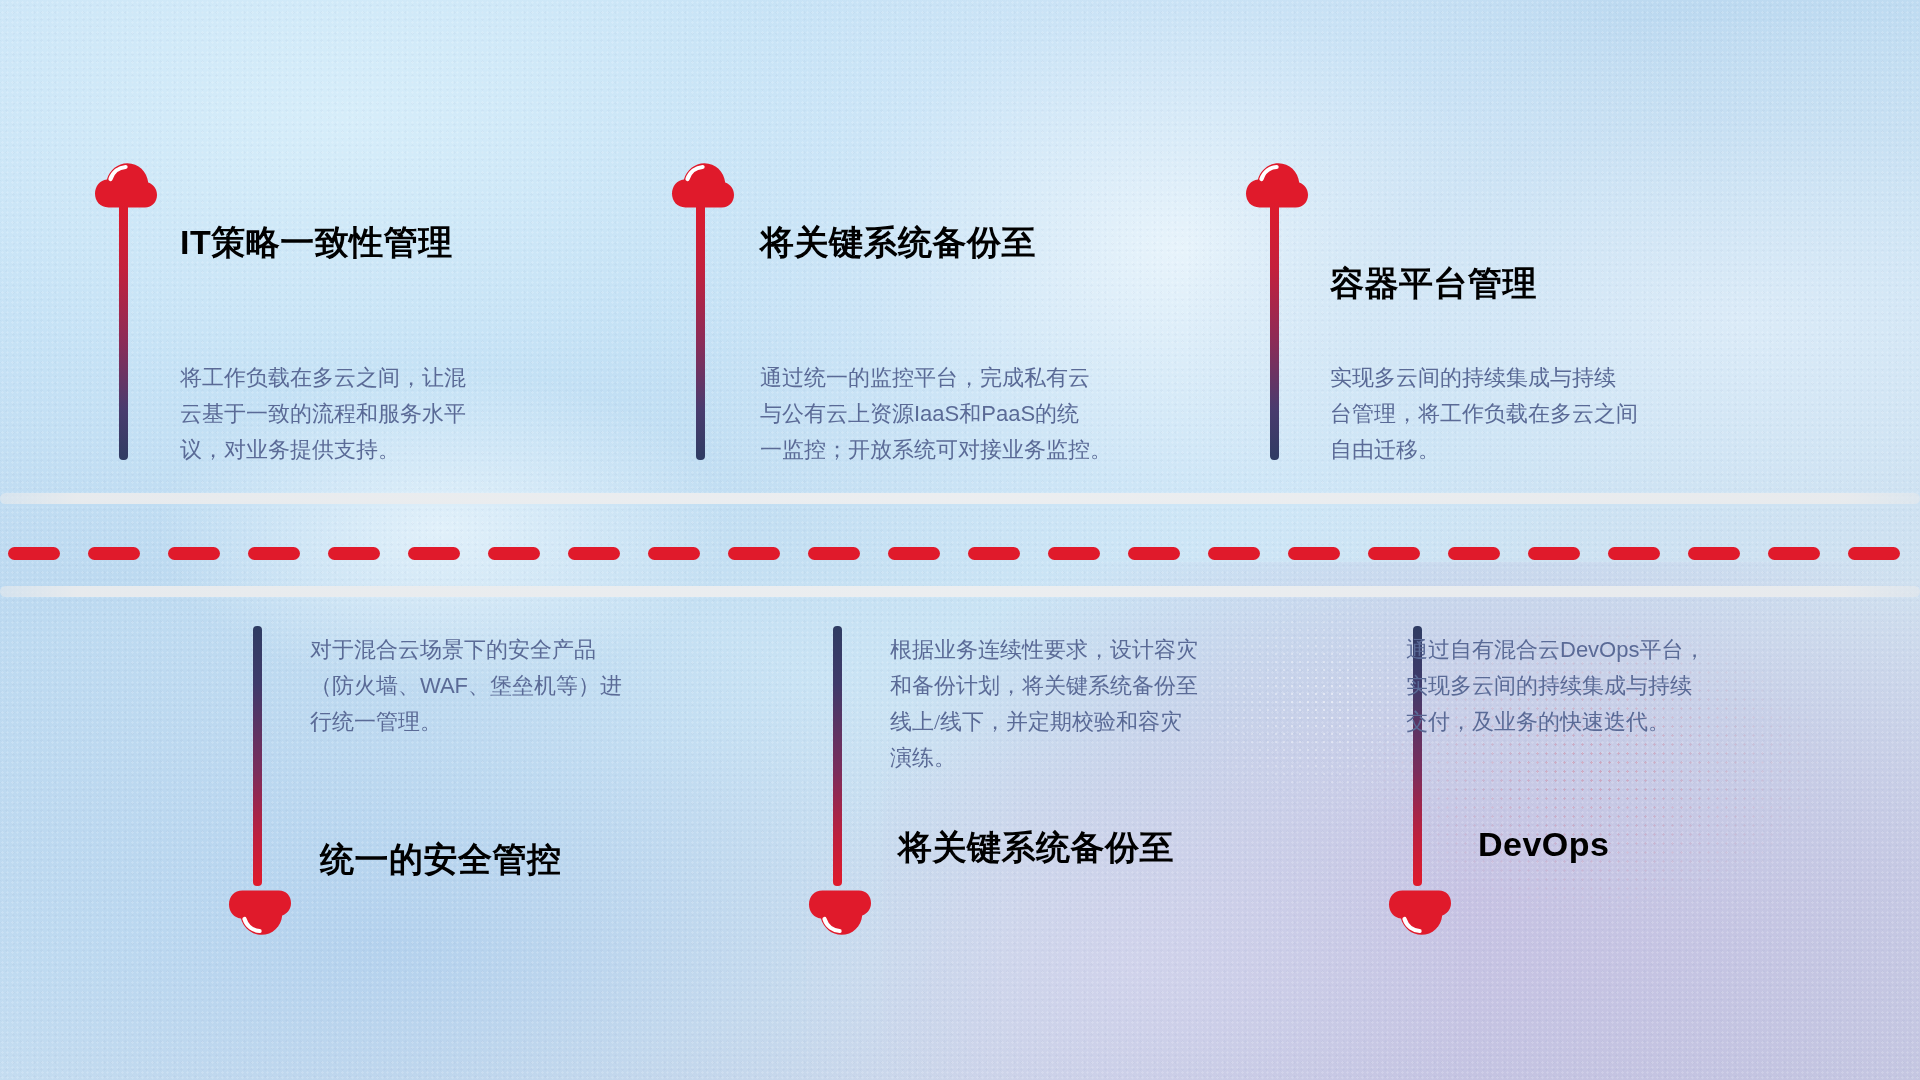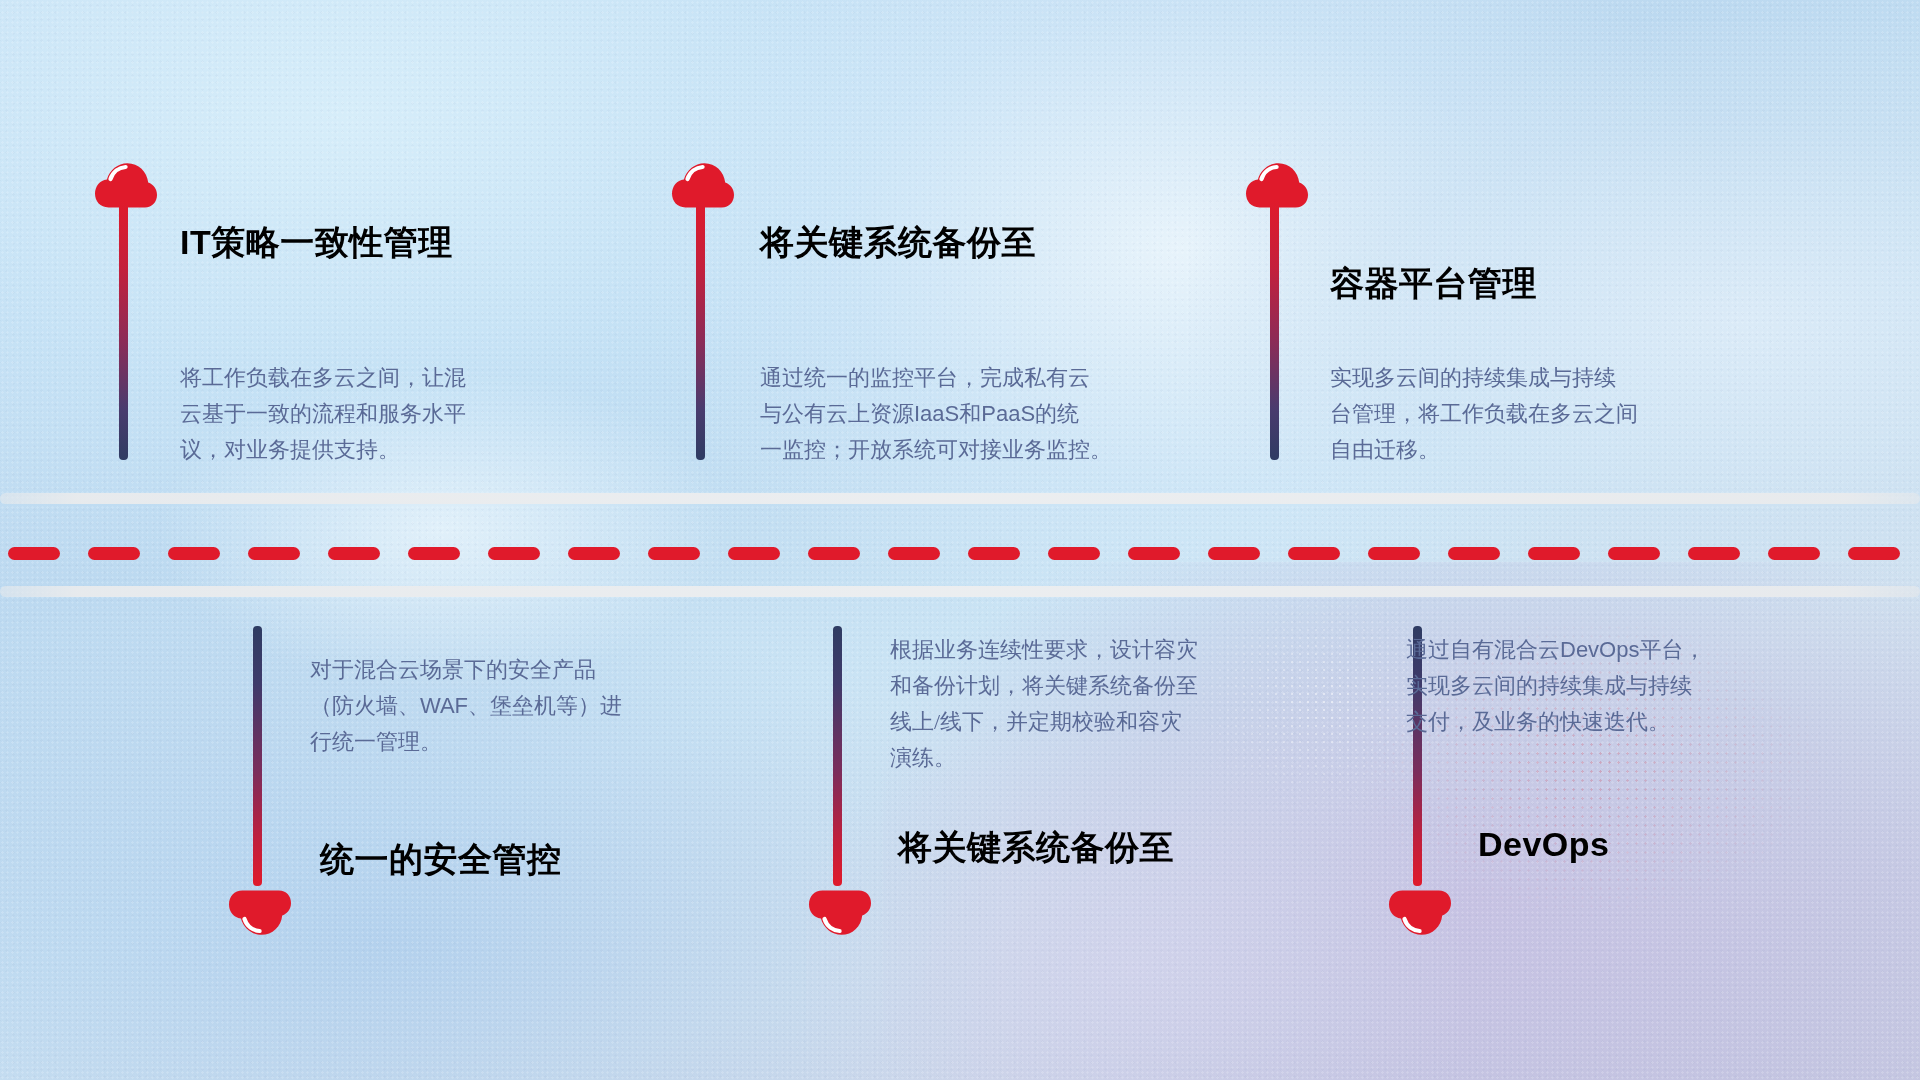--- a/index.html
+++ b/index.html
@@ -189,21 +189,21 @@
   <div class="col">
     <div class="stem up" style="left:253px;top:626px;height:260px;"></div>
     <div class="cloud" style="left:228px;top:890px;">
       <svg viewBox="0 0 64 48" aria-hidden="true">
         <g transform="translate(0,48) scale(1,-1)">
           <path d="M14.5 47.5 C6.2 47.5 1 41.4 1 33.6 C1 26.2 6.0 20.3 12.9 19.5 C15.6 10.0 23.8 3.2 33.4 3.2 C44.4 3.2 53.2 11.7 54.2 22.6 C59.6 24.4 63 29.3 63 35.1 C63 42.0 58.2 47.5 50.9 47.5 Z" fill="#e01a2b"></path>
         </g>
         <path d="M16.5 29.0 C19.0 36.4 25.0 40.6 31.6 41.0" fill="none" stroke="#ffffff" stroke-width="4.2" stroke-linecap="round"></path>
       </svg>
     </div>
-    <div class="body-text" style="left:310px;top:652px;width:430px;">对于混合云场景下的安全产品
+    <div class="body-text" style="left:310px;top:632px;width:430px;">对于混合云场景下的安全产品
 （防火墙、WAF、堡垒机等）进
 行统一管理。</div>
     <div class="title" style="left:320px;top:825px;margin-top:12px;">统一的安全管控</div>
   </div>
 
   <div class="col">
     <div class="stem up" style="left:833px;top:626px;height:260px;"></div>
     <div class="cloud" style="left:808px;top:890px;">
       <svg viewBox="0 0 64 48" aria-hidden="true">
         <g transform="translate(0,48) scale(1,-1)">

